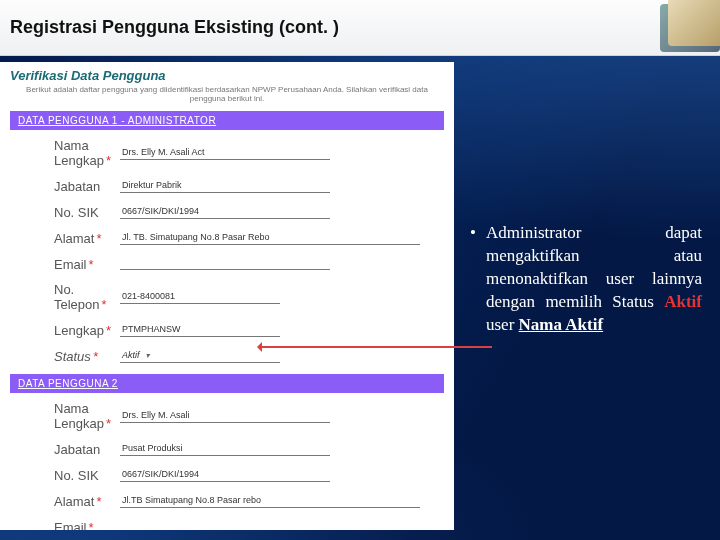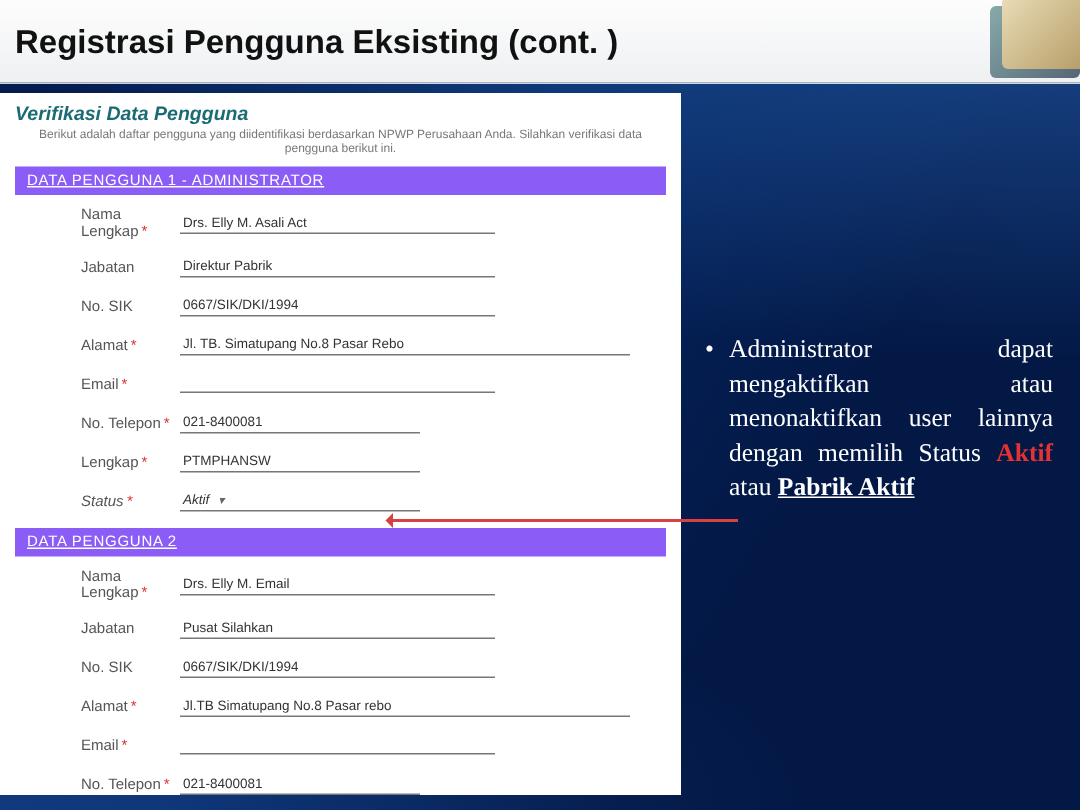--- a/index.html
+++ b/index.html
@@ -18,21 +18,21 @@
   }
   .header {
     position: relative; z-index: 2;
     height: 56px;
     background: linear-gradient(#fdfdfd, #eef0f2);
     border-bottom: 1px solid #cfd4d9;
     display: flex; align-items: center;
     padding-left: 10px;
   }
   .header h1 {
-    font-size: 22px; font-weight: 700; color: #111;
+    font-size: 18px; font-weight: 700; color: #111;
   }
   .hdr-deco {
     position: absolute; right: 0; top: 0; width: 140px; height: 56px;
     display: flex; align-items: center; justify-content: flex-end;
     overflow: hidden;
   }
   .hdr-deco .cube {
     width: 60px; height: 48px; position: relative;
   }
   .hdr-deco .cube::before,
@@ -64,21 +64,21 @@
   }
   .section-bar {
     background: #8b5cf6; color: #fff;
     font-size: 10px; letter-spacing: 0.5px;
     padding: 4px 8px; margin: 2px 0 8px 0; text-decoration: underline;
   }
   .row {
     display: flex; align-items: center;
     margin-bottom: 10px; min-height: 16px;
   }
-  .label { width: 110px; font-size: 10px; color: #555; padding-left: 44px; }
+  .label { width: 110px; font-size: 13px; color: #555; padding-left: 44px; }
   .req { color: #d33; margin-left: 2px; }
   .field {
     flex: 0 0 210px; border-bottom: 1px solid #777;
     font-size: 9px; color: #333; padding: 1px 2px 2px 2px;
     min-height: 12px;
   }
   .field.long { flex: 0 0 300px; }
   .field.short { flex: 0 0 160px; }
   .dropdown {
     display: flex; align-items: center; gap: 6px;
@@ -166,25 +166,25 @@
       <div class="field short dropdown">
         <span>Aktif</span>
         <span class="caret">▾</span>
       </div>
     </div>
 
     <div class="section-bar">DATA PENGGUNA 2</div>
 
     <div class="row">
       <div class="label"><span>Nama Lengkap</span><span class="req">*</span></div>
-      <div class="field">Drs. Elly M. Email</div>
+      <div class="field">Drs. Elly M. Asali</div>
     </div>
     <div class="row">
       <div class="label"><span>Jabatan</span></div>
-      <div class="field">Pusat Silahkan</div>
+      <div class="field">Pusat Produksi</div>
     </div>
     <div class="row">
       <div class="label"><span>No. SIK</span></div>
       <div class="field">0667/SIK/DKI/1994</div>
     </div>
     <div class="row">
       <div class="label"><span>Alamat</span><span class="req">*</span></div>
       <div class="field long">Jl.TB Simatupang No.8 Pasar rebo</div>
     </div>
     <div class="row">
@@ -198,19 +198,19 @@
     <div class="row">
 
       <div class="field short">PTM4NJW1L2</div>
     </div>
 
   </div>
 
   <div class="callout">
     <ul>
       <li>
-        <span>Administrator dapat mengaktifkan atau menonaktifkan user lainnya dengan memilih Status </span><span class="bold-red">Aktif</span><span> atau </span><span class="bold-u">Pabrik Aktif</span>
+        <span>Administrator dapat mengaktifkan atau menonaktifkan user lainnya dengan memilih Status </span><span class="bold-red">Aktif</span><span> user </span><span class="bold-u">Nama Aktif</span>
       </li>
     </ul>
   </div>
 </div>
 
 <div class="arrow"></div>
 
 </body></html>

